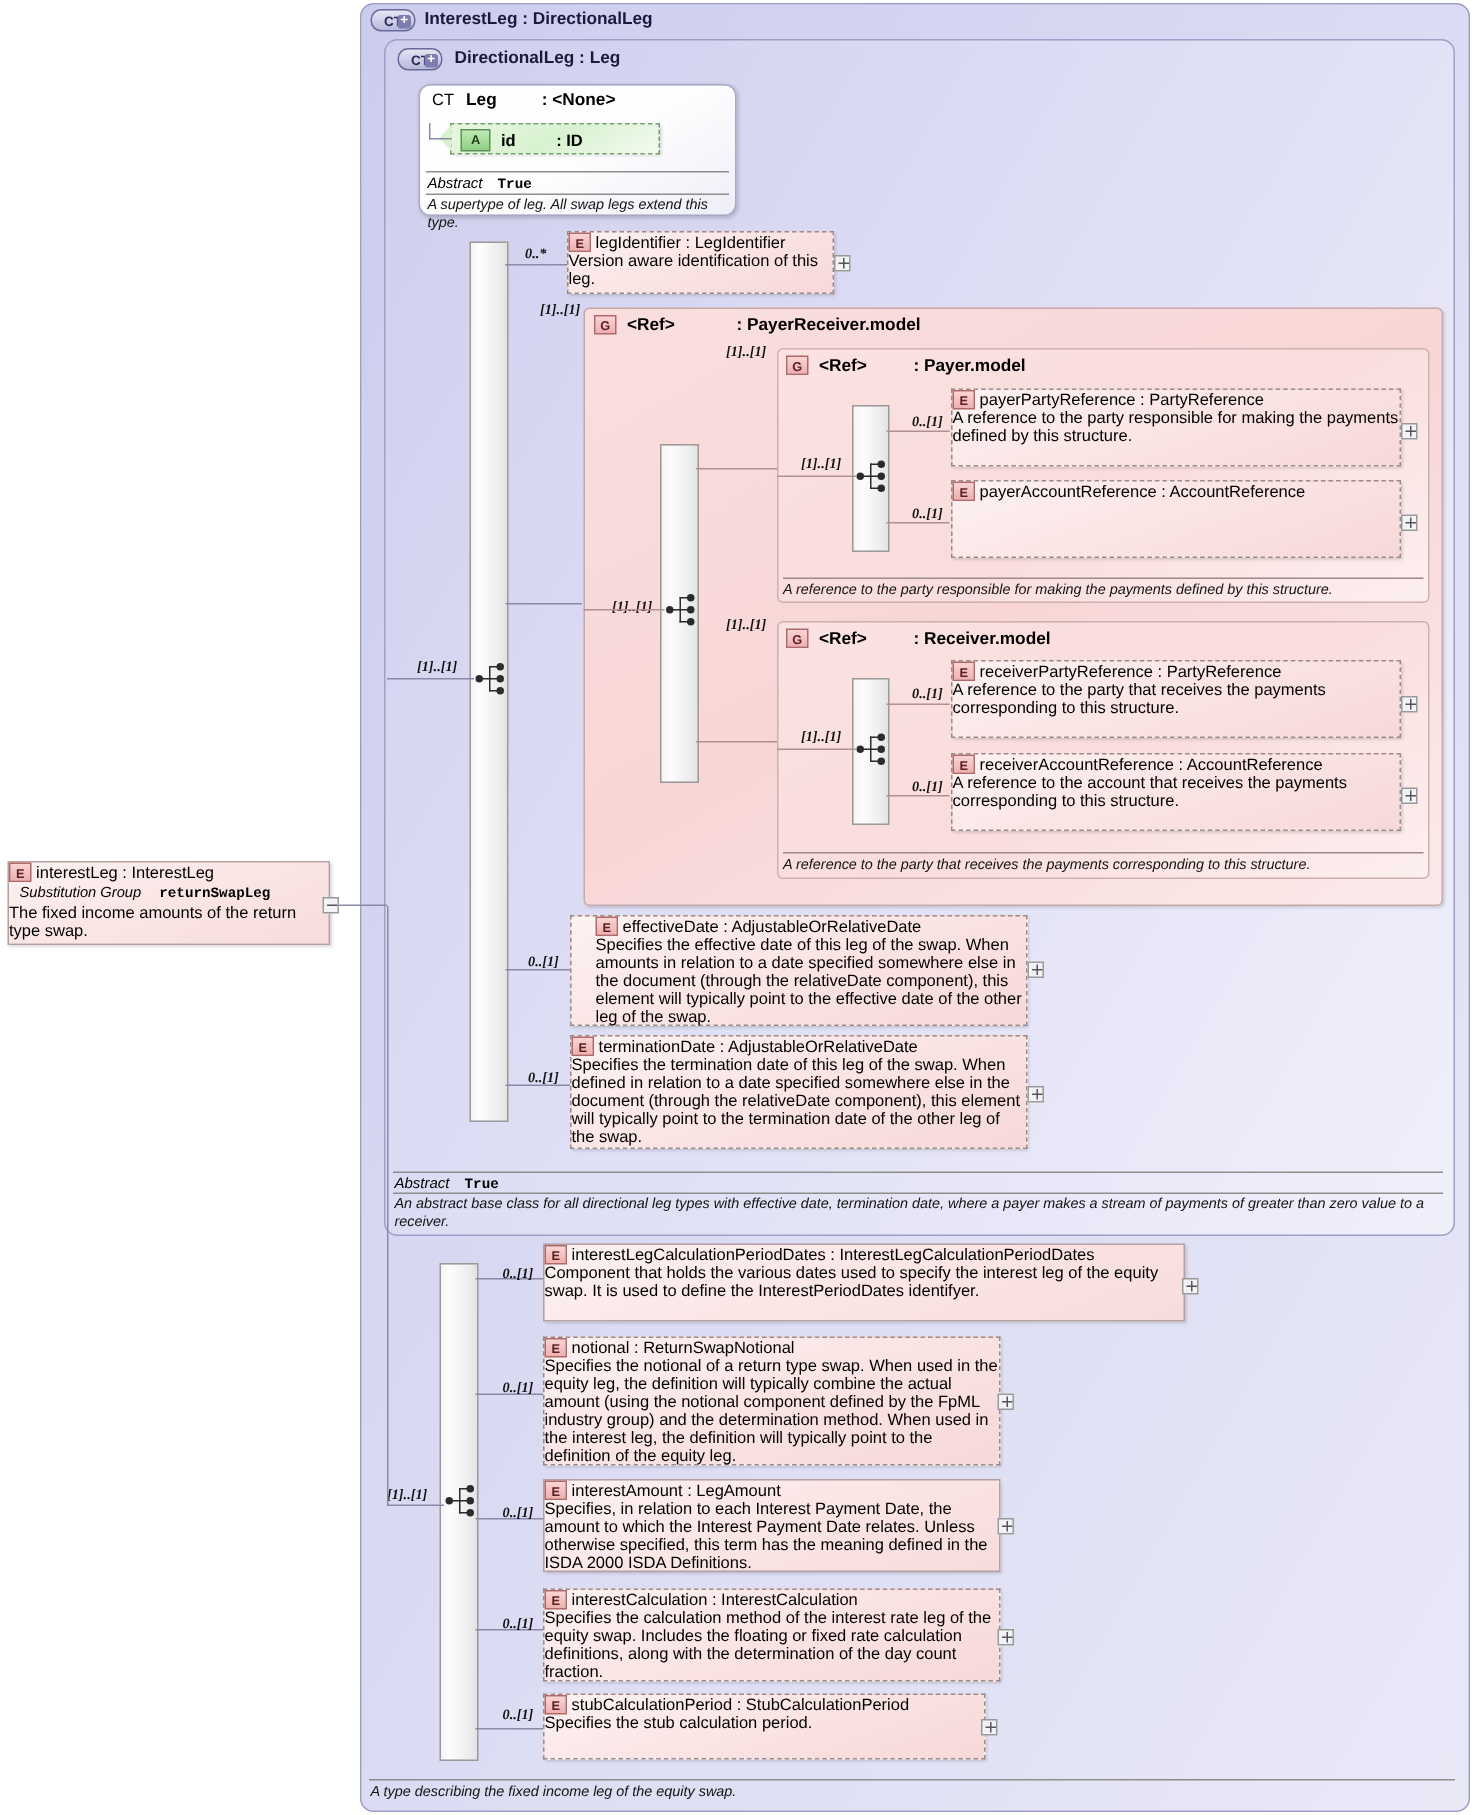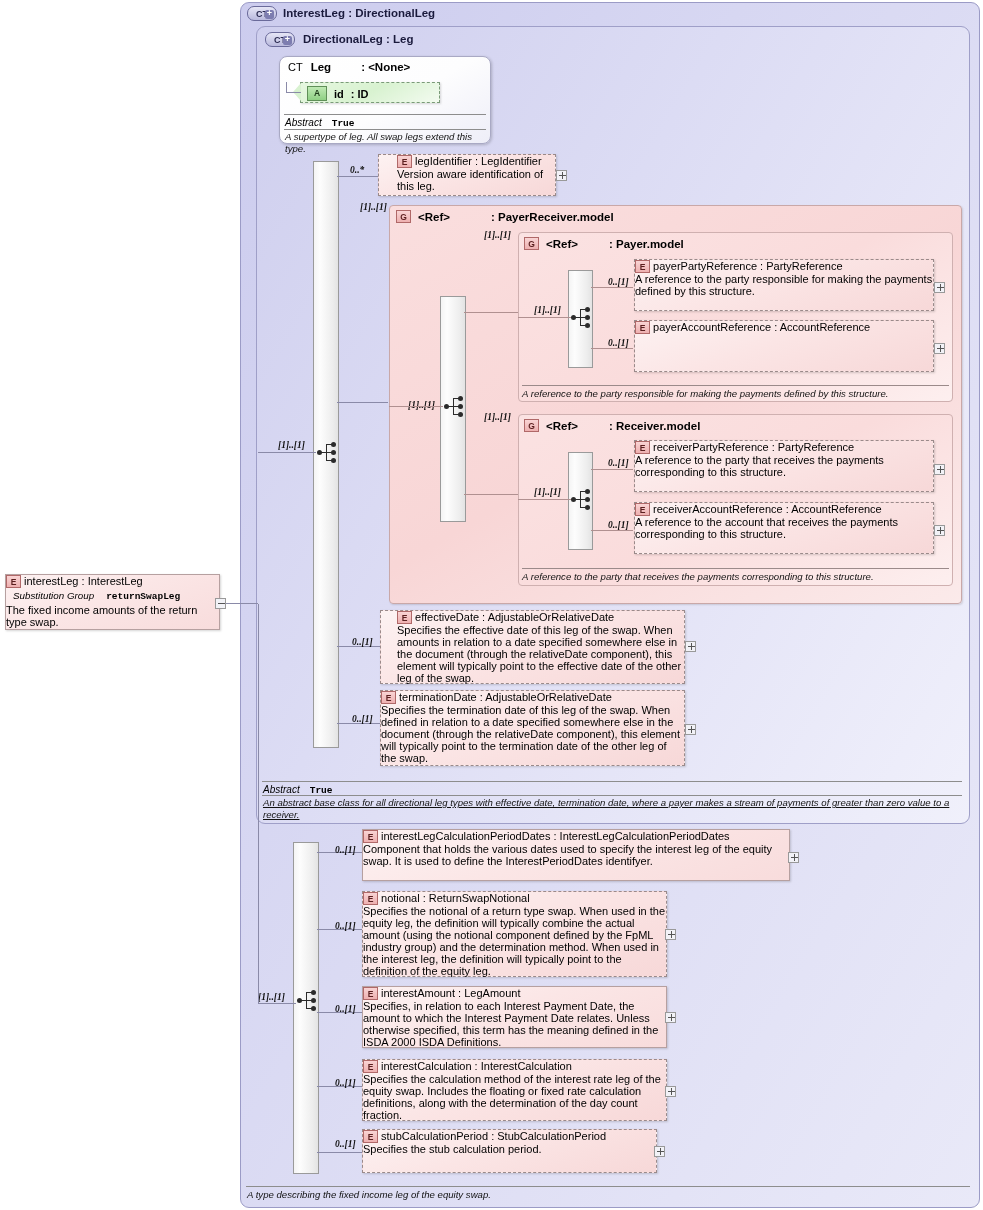--- a/index.html
+++ b/index.html
@@ -149,21 +149,21 @@
   <span class="ct-sm">CT</span>
   <span style="font-weight:bold;font-size:11.5px;">Leg</span>
   <span style="font-weight:bold;font-size:11.5px;margin-left:22px;text-align:right;">: &lt;None&gt;</span>
 </div>
 
 <div class="abs attr" style="left:300px;top:82px;width:140px;height:21px;">
   <span class="arrowpt"></span>
   <div style="display:flex;align-items:center;gap:7px;padding:3px 0 0 6px;">
     <span class="abadge">A</span>
     <span style="font-size:11px;font-weight:bold;">id</span>
-    <span style="font-size:11px;font-weight:bold;">: ID</span>
+    <span style="font-size:11px;font-weight:bold;margin-left:20px;">: ID</span>
   </div>
 </div>
 <div class="ln-v" style="left:286px;top:82px;height:11px;"></div>
 <div class="ln-h" style="left:286px;top:92px;width:15px;"></div>
 
 <div class="hr" style="left:284px;top:114px;width:202px;"></div>
 <div class="abs proprow" style="left:285px;top:117px;">
   <span class="k">Abstract</span>
   <span class="v">True</span>
 </div>
@@ -200,21 +200,21 @@
 </div>
 <div class="card" style="left:278px;top:440px;">[1]..[1]</div>
 <div class="ln-h" style="left:258px;top:452px;width:58px;"></div>
 
 <div class="ln-v" style="left:337px;top:176px;height:1px;"></div>
 <div class="ln-h" style="left:337px;top:176px;width:41px;"></div>
 <div class="ln-h" style="left:337px;top:402px;width:51px;"></div>
 <div class="ln-h" style="left:337px;top:646px;width:43px;"></div>
 <div class="ln-h" style="left:337px;top:723px;width:43px;"></div>
 
-<div class="abs el-opt" style="left:378px;top:154px;width:178px;height:42px;padding-left:18px;">
+<div class="abs el-opt" style="left:378px;top:154px;width:178px;height:42px;">
   <div class="hdr">
     <span class="icon-sq icon-E">E</span>
     <span class="nm">legIdentifier : LegIdentifier</span>
   </div>
   <div class="rule"></div>
   <div class="doc">Version aware identification of this leg.</div>
 </div>
 <div class="card" style="left:350px;top:165px;">0..*</div>
 <div class="exp plus" style="left:556px;top:170px;"></div>
 
@@ -363,21 +363,21 @@
 </div>
 <div class="card" style="left:352px;top:714px;">0..[1]</div>
 <div class="exp plus" style="left:685px;top:724px;"></div>
 
 <div class="hr" style="left:262px;top:781px;width:700px;"></div>
 <div class="abs proprow" style="left:263px;top:784px;">
   <span class="k">Abstract</span>
   <span class="v">True</span>
 </div>
 <div class="hr" style="left:262px;top:795px;width:700px;"></div>
-<div class="abs footdoc" style="left:263px;top:797px;width:698px;text-decoration:underline;">An abstract base class for all directional leg types with effective date, termination date, where a payer makes a stream of payments of greater than zero value to a receiver.</div>
+<div class="abs footdoc" style="left:263px;top:797px;width:698px;">An abstract base class for all directional leg types with effective date, termination date, where a payer makes a stream of payments of greater than zero value to a receiver.</div>
 
 <div class="bar" style="left:293px;top:842px;width:24px;height:330px;"></div>
 <div class="seq" style="left:297px;top:990px;">
   <span class="d" style="left:0px;top:8px;"></span>
   <span class="ln" style="left:3px;top:10px;width:7px;height:1px;"></span>
   <span class="ln" style="left:9px;top:2px;width:1px;height:17px;"></span>
   <span class="ln" style="left:9px;top:2px;width:6px;height:1px;"></span>
   <span class="ln" style="left:9px;top:10px;width:6px;height:1px;"></span>
   <span class="ln" style="left:9px;top:18px;width:6px;height:1px;"></span>
   <span class="d" style="left:14px;top:0px;"></span>

